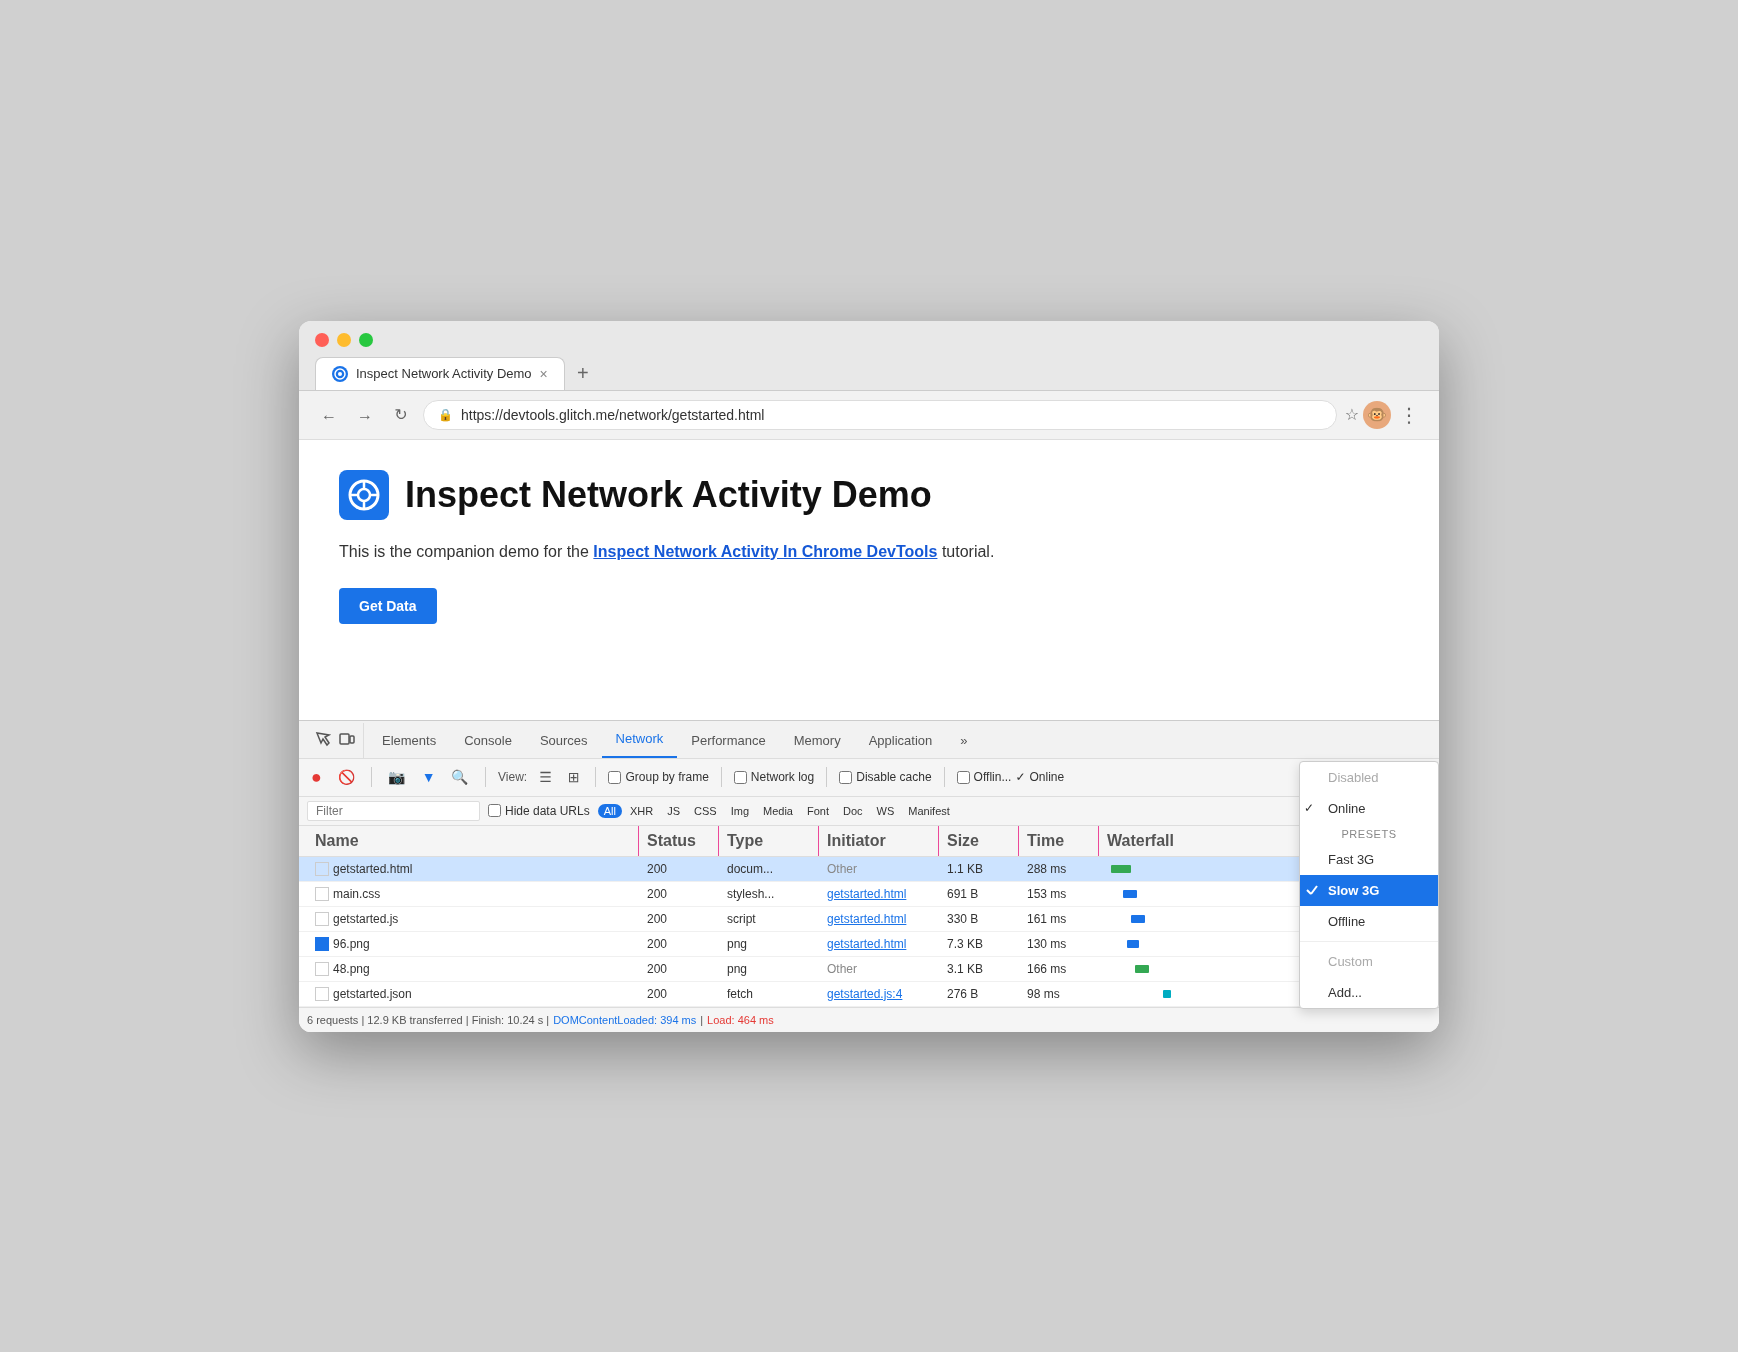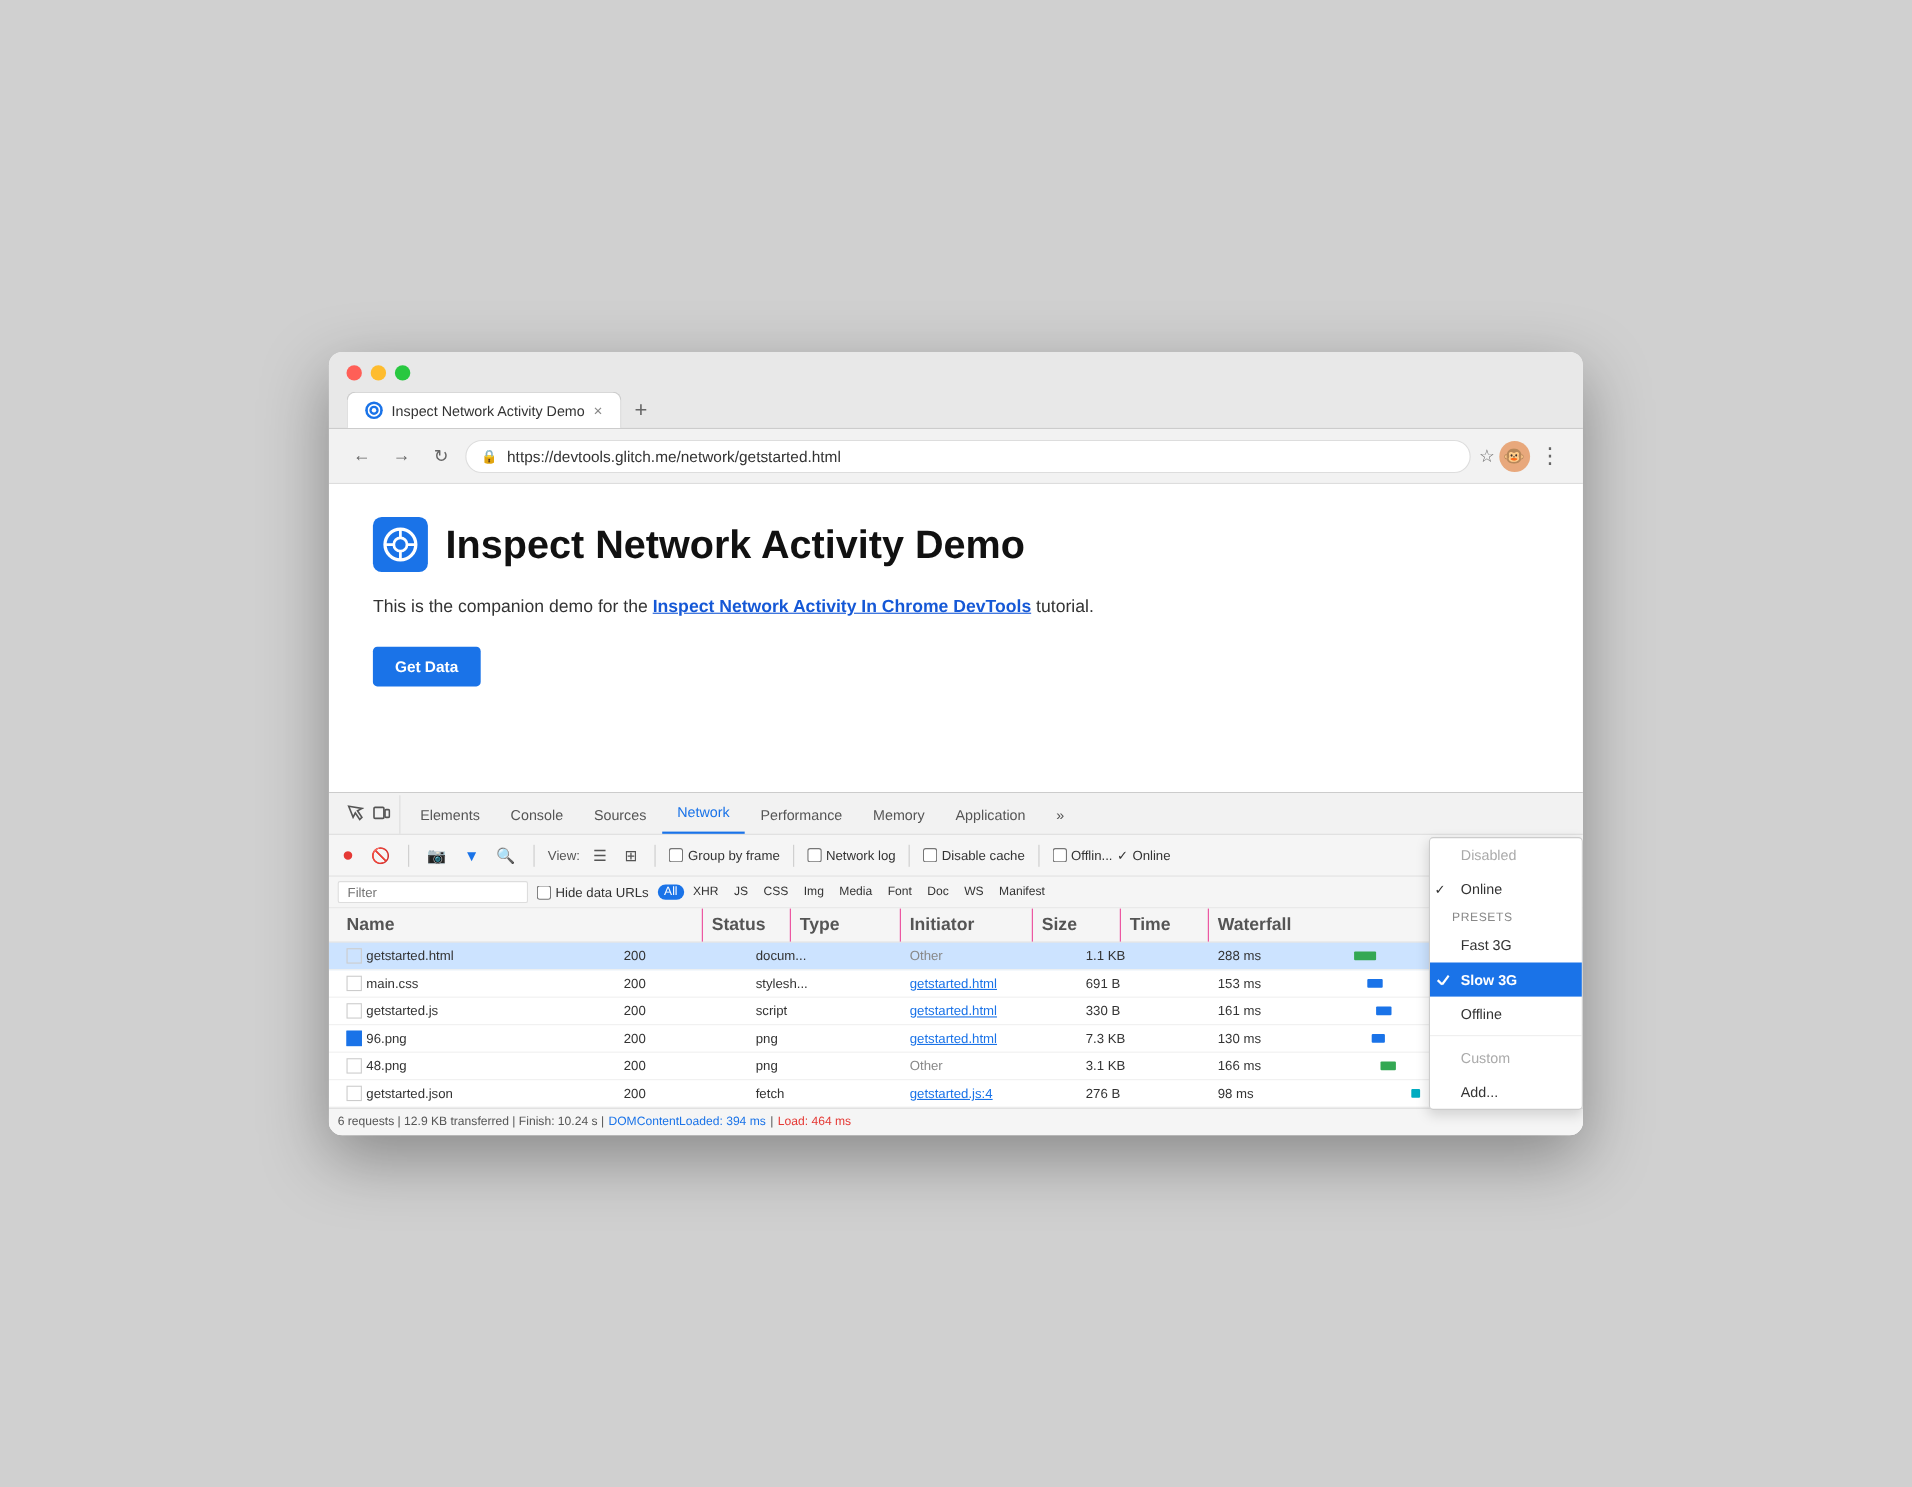--- a/index.html
+++ b/index.html
@@ -381,21 +381,20 @@
       color: #555;
       font-weight: 600;
       border-right: 1px solid #ec4899;
     }
 
     .table-row {
       display: grid;
       grid-template-columns: 1fr 80px 100px 120px 80px 80px 1fr;
       border-bottom: 1px solid #f0f0f0;
       padding: 0 8px;
-      gap: 40px;
     }
     .table-row.selected { background: #cce3ff; }
 
     .table-cell {
       padding: 5px 8px;
       font-size: 12px;
       color: #333;
       overflow: hidden;
       text-overflow: ellipsis;
       white-space: nowrap;
@@ -469,20 +468,21 @@
     }
 
     .dropdown-item.disabled { color: #aaa; cursor: default; }
 
     .dropdown-section-label {
       padding: 4px 20px;
       font-size: 11px;
       color: #888;
       text-transform: uppercase;
       letter-spacing: 0.05em;
+      text-align: center;
     }
 
     .dropdown-divider {
       height: 1px;
       background: #eee;
       margin: 4px 0;
     }
 
     .checkmark-space { width: 16px; display: inline-block; }
   </style>

